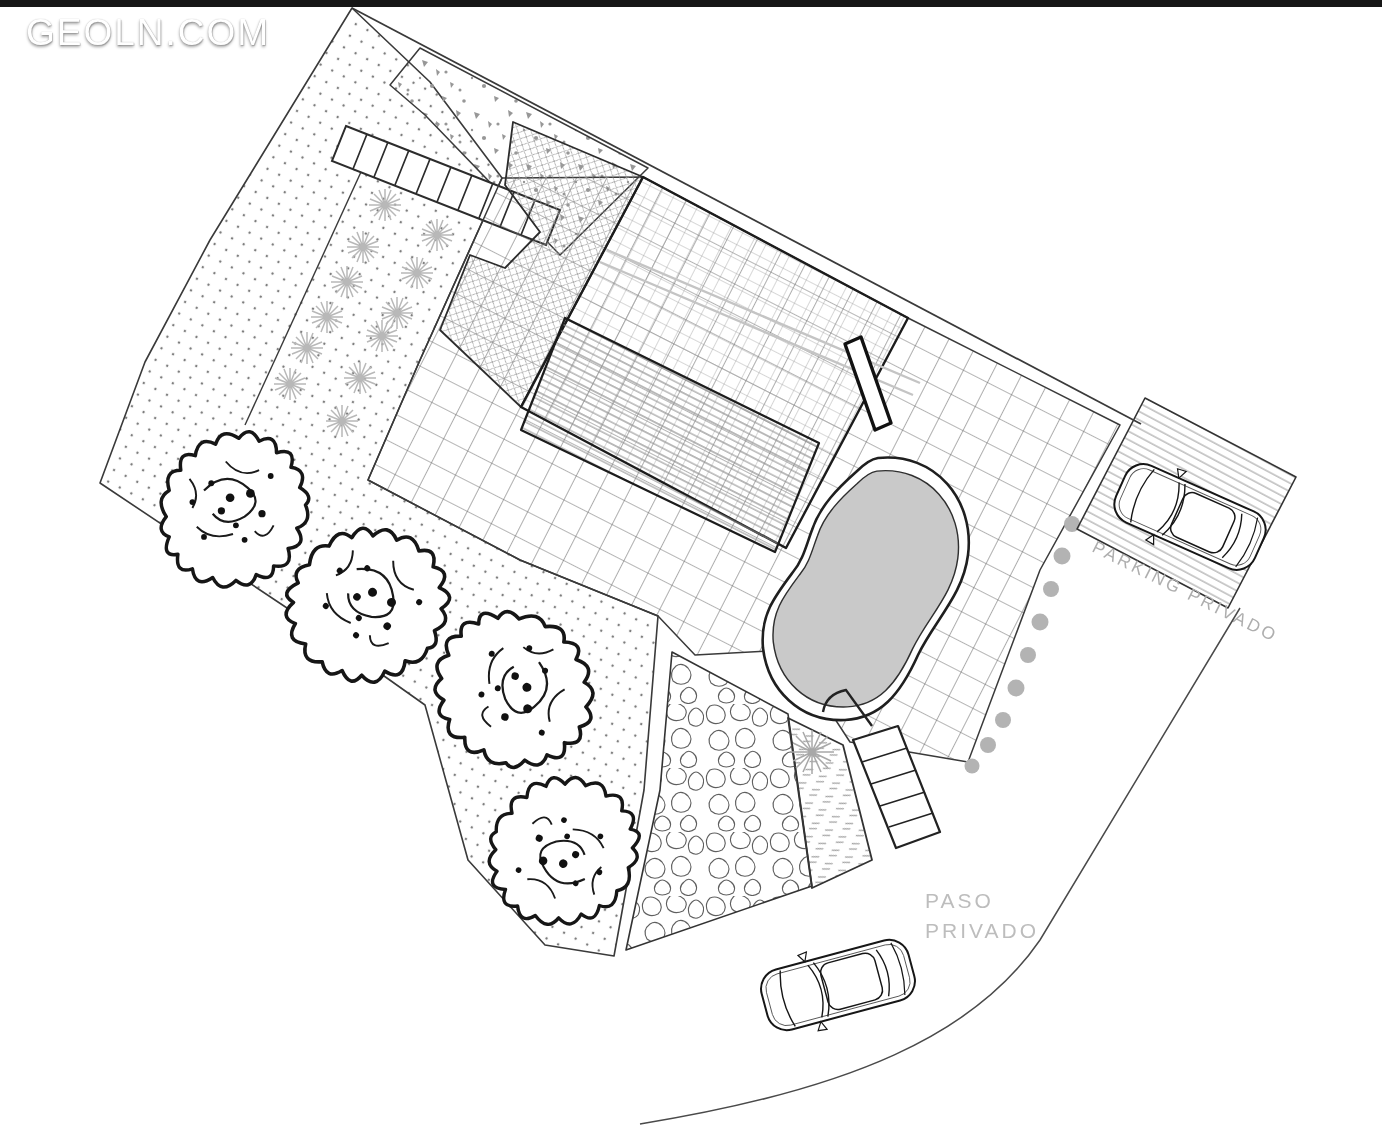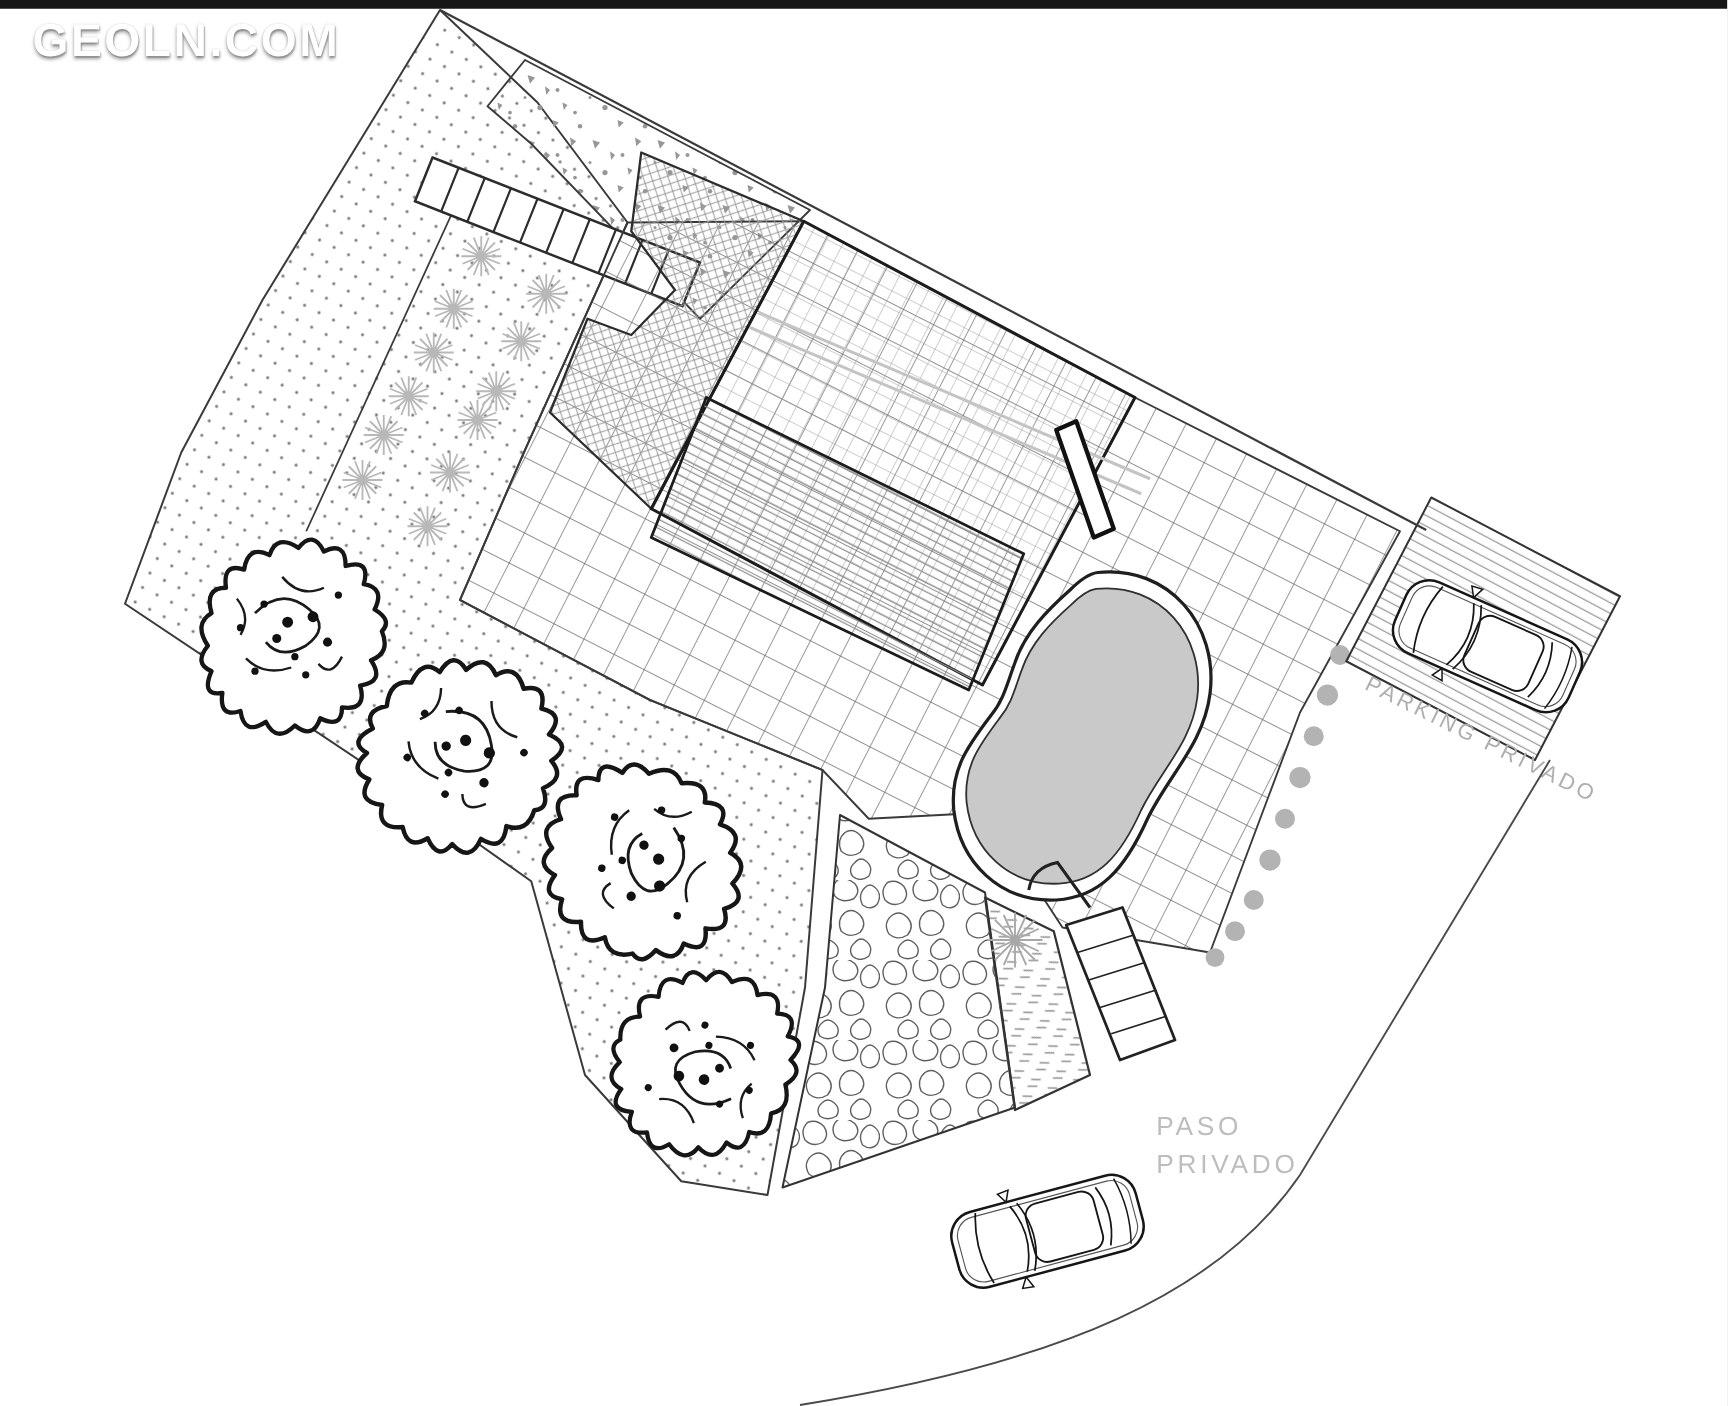--- a/index.html
+++ b/index.html
@@ -2,21 +2,21 @@
 <html><head>
 <meta charset="utf-8">
 <style>
   html,body{margin:0;padding:0;background:#e8e8e8;}
   .canvas{
     position:relative;width:1382px;height:1125px;background:#ffffff;
     overflow:hidden;font-family:"Liberation Sans",sans-serif;
   }
   .topbar{position:absolute;left:0;top:0;width:100%;height:7px;}
   .watermark{
-    position:absolute;left:26px;top:12px;font-size:37px;font-weight:bold;
+    position:absolute;left:26px;top:12px;font-size:37px;font-weight:normal;
     letter-spacing:2px;color:#ffffff;
     text-shadow:0 2px 3px rgba(0,0,0,.38),0 0 1px rgba(0,0,0,.25),1px 1px 0 rgba(0,0,0,.12);
     user-select:none;
   }
   svg.plan{position:absolute;left:0;top:0;}
   text.lbl{font-family:"Liberation Sans",sans-serif;letter-spacing:3px;}
 </style>
 </head>
 <body>
 

